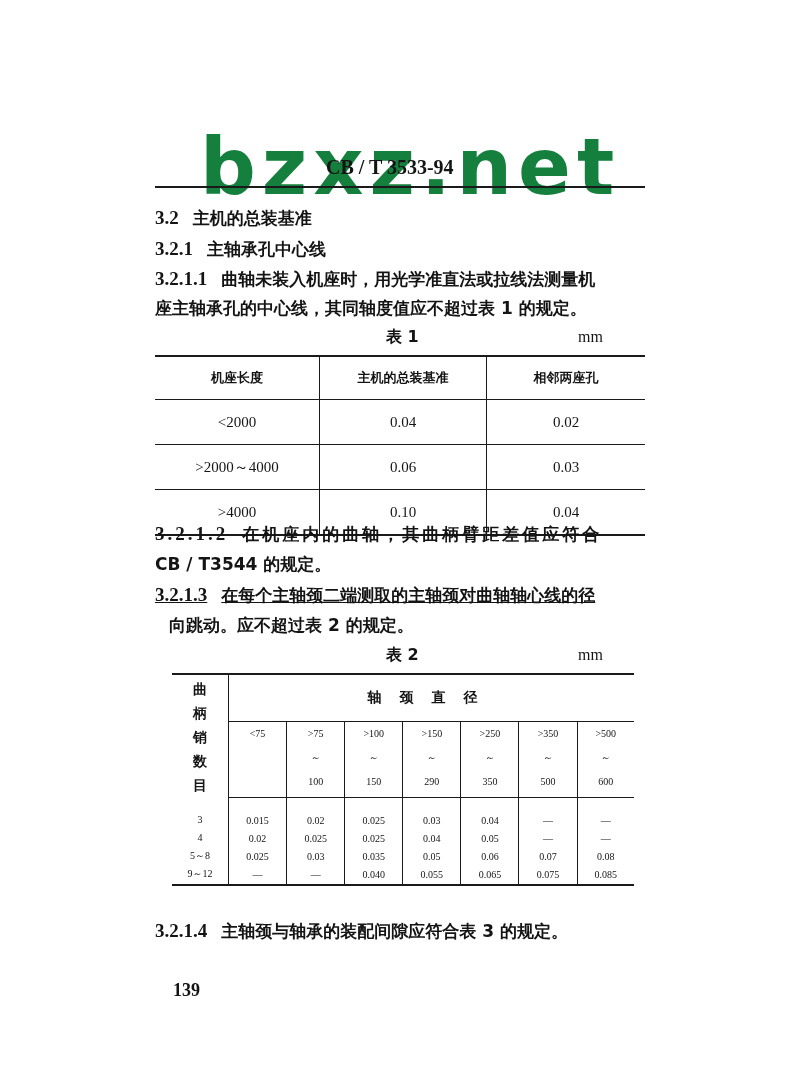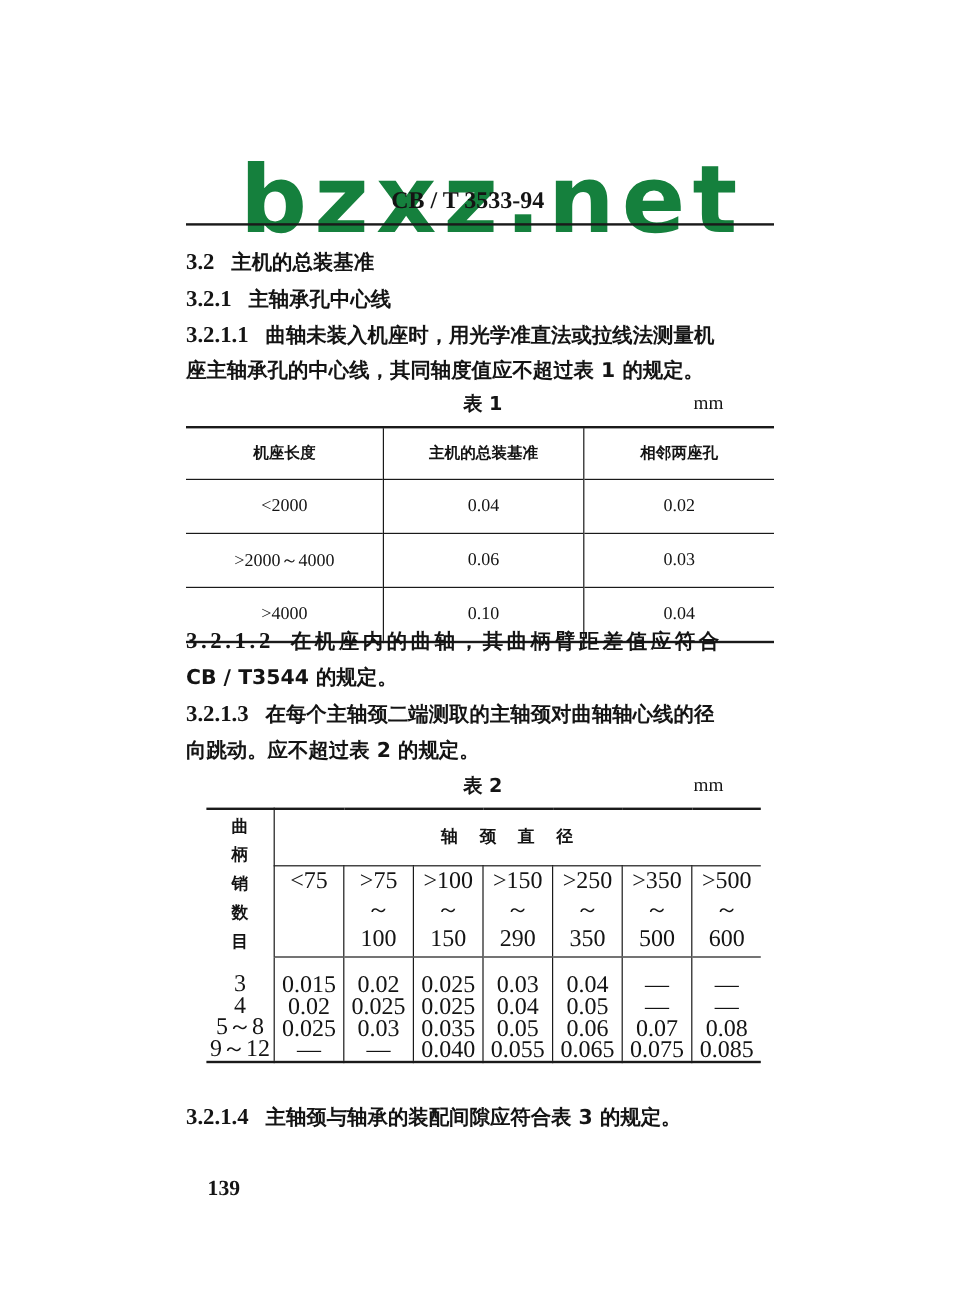--- a/index.html
+++ b/index.html
@@ -28,21 +28,21 @@
   .unit { position:absolute; font-size:16px; font-family:"Liberation Serif",serif; }
 
   table { border-collapse:collapse; position:absolute; font-family:"Liberation Serif","DejaVu Serif",serif; }
   #t1 { left:155px; top:355px; width:490px; border-top:2px solid #1a1a1a; border-bottom:2px solid #1a1a1a; }
   #t1 td, #t1 th { border-top:1px solid #1a1a1a; text-align:center; height:42px; font-size:15px; }
   #t1 th { font-weight:bold; font-family:"DejaVu Sans",sans-serif; font-size:13px; height:40px; }
   #t1 td + td, #t1 th + th { border-left:1px solid #1a1a1a; }
   #t1 .c1 { width:162px; } #t1 .c2 { width:164px; }
 
   #t2 { left:172px; top:673px; width:462px; border-top:2px solid #1a1a1a; border-bottom:2px solid #1a1a1a; }
-  #t2 th, #t2 td { text-align:center; font-size:20px; font-weight:normal; padding:0; }
+  #t2 th, #t2 td { text-align:center; font-size:10px; font-weight:normal; padding:0; }
   #t2 .rowhead { width:56px; border-right:1px solid #1a1a1a; font-family:"DejaVu Sans",sans-serif; font-weight:bold; font-size:14px; line-height:24px; vertical-align:top; padding-top:2px;}
   #t2 .group { height:44px; border-bottom:1px solid #1a1a1a; font-family:"DejaVu Sans",sans-serif; font-weight:bold; font-size:14px; letter-spacing:18px; }
   #t2 .range { border-left:1px solid #1a1a1a; height:72px; vertical-align:top; line-height:24px; }
   #t2 .range:first-of-type { border-left:none; }
   #t2 .hdr-bottom th { border-bottom:1px solid #1a1a1a; }
   #t2 .body td { vertical-align:top; line-height:18px; padding-top:14px; height:72px; }
   #t2 .body td + td { border-left:1px solid #1a1a1a; }
   #t2 .body td:first-child { border-right:1px solid #1a1a1a; }
   .cell-line { display:block; }
 
@@ -95,24 +95,24 @@
     <td>0.04</td>
   </tr>
 </tbody>
   </table>
 
 <div class="line just" style="top:523px;">
   <span class="num">3.2.1.2</span><span>在机座内的曲轴，其曲柄臂距差值应符合</span>
 </div>
 <div class="line" style="top:553px;">CB / T3544 的规定。</div>
 
-<div class="line" style="top:584px;">
+<div class="line" style="top:584px;text-decoration:underline;">
   <span class="num">3.2.1.3</span><span>在每个主轴颈二端测取的主轴颈对曲轴轴心线的径</span>
 </div>
-<div class="line" style="top:614px;">向跳动。应不超过表 2 的规定。</div>
+<div class="line" style="top:614px;margin-left:14px;">向跳动。应不超过表 2 的规定。</div>
 
 <div class="caption" style="left:386px; top:645px;">表 2</div>
 <div class="unit" style="left:578px; top:646px;">mm</div>
 
 <table id="t2">
   <tbody>
       <tr>
     <th class="rowhead" rowspan="2">
       <span class="cell-line">曲</span>
       <span class="cell-line">柄</span>

